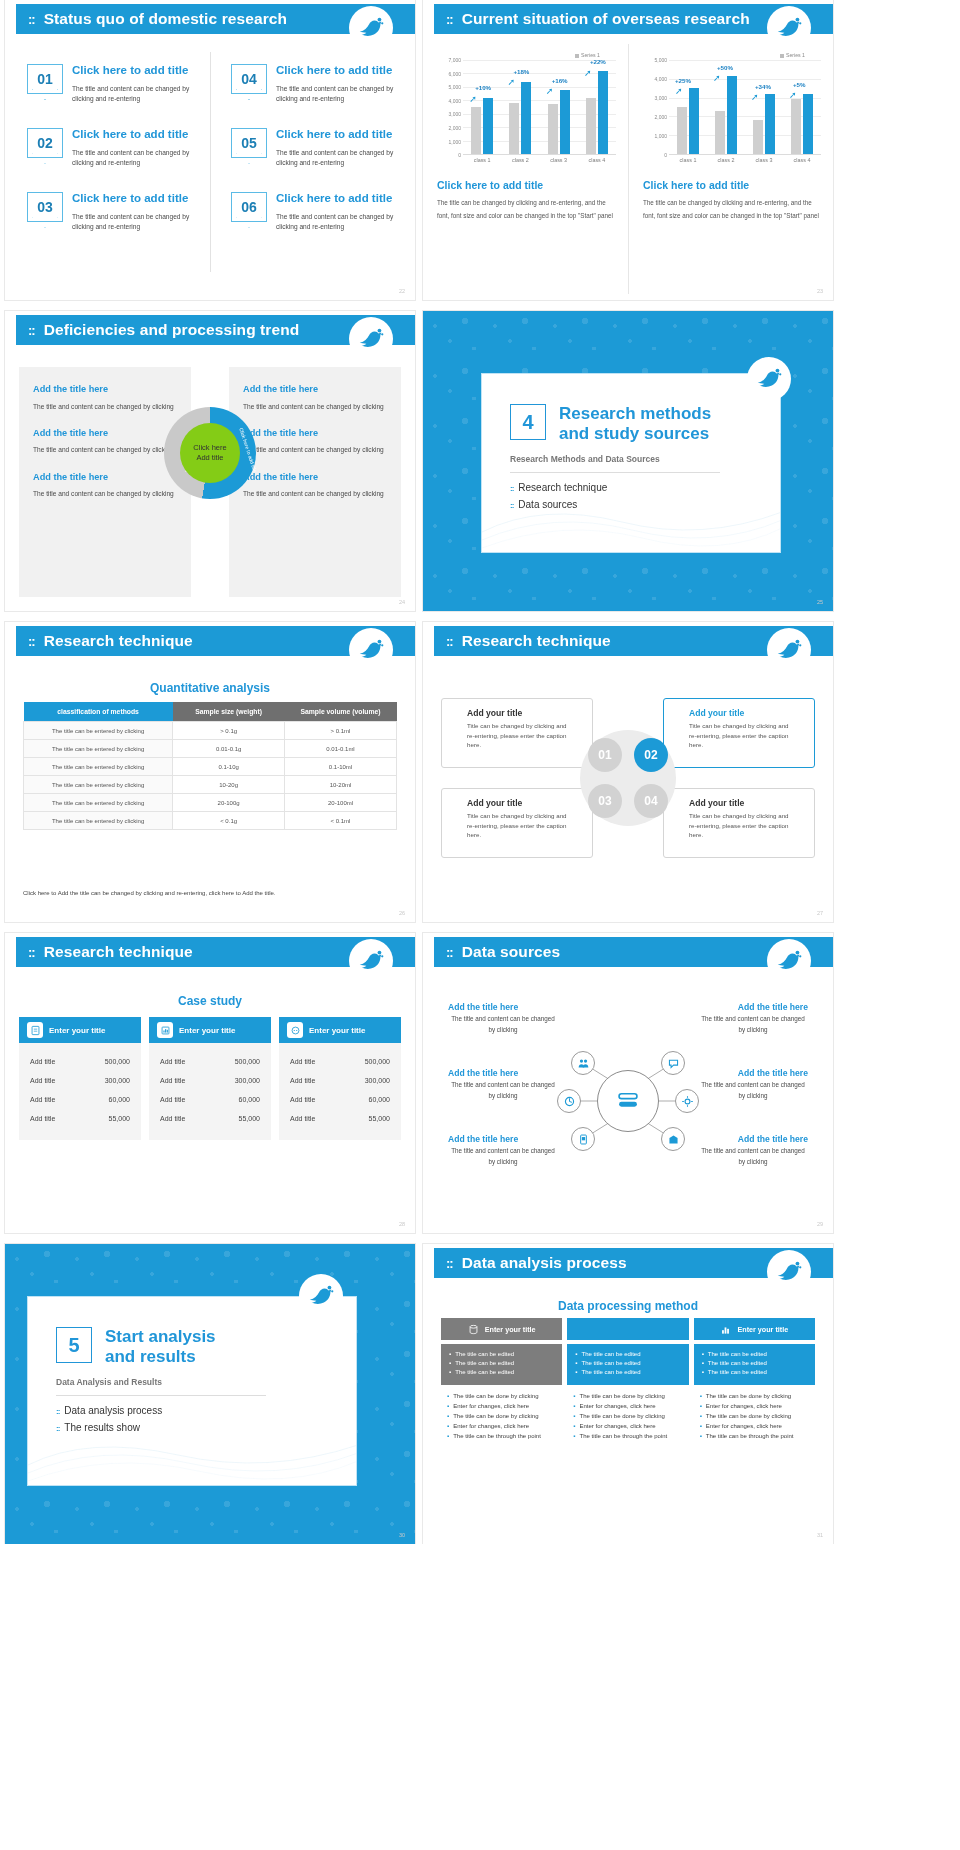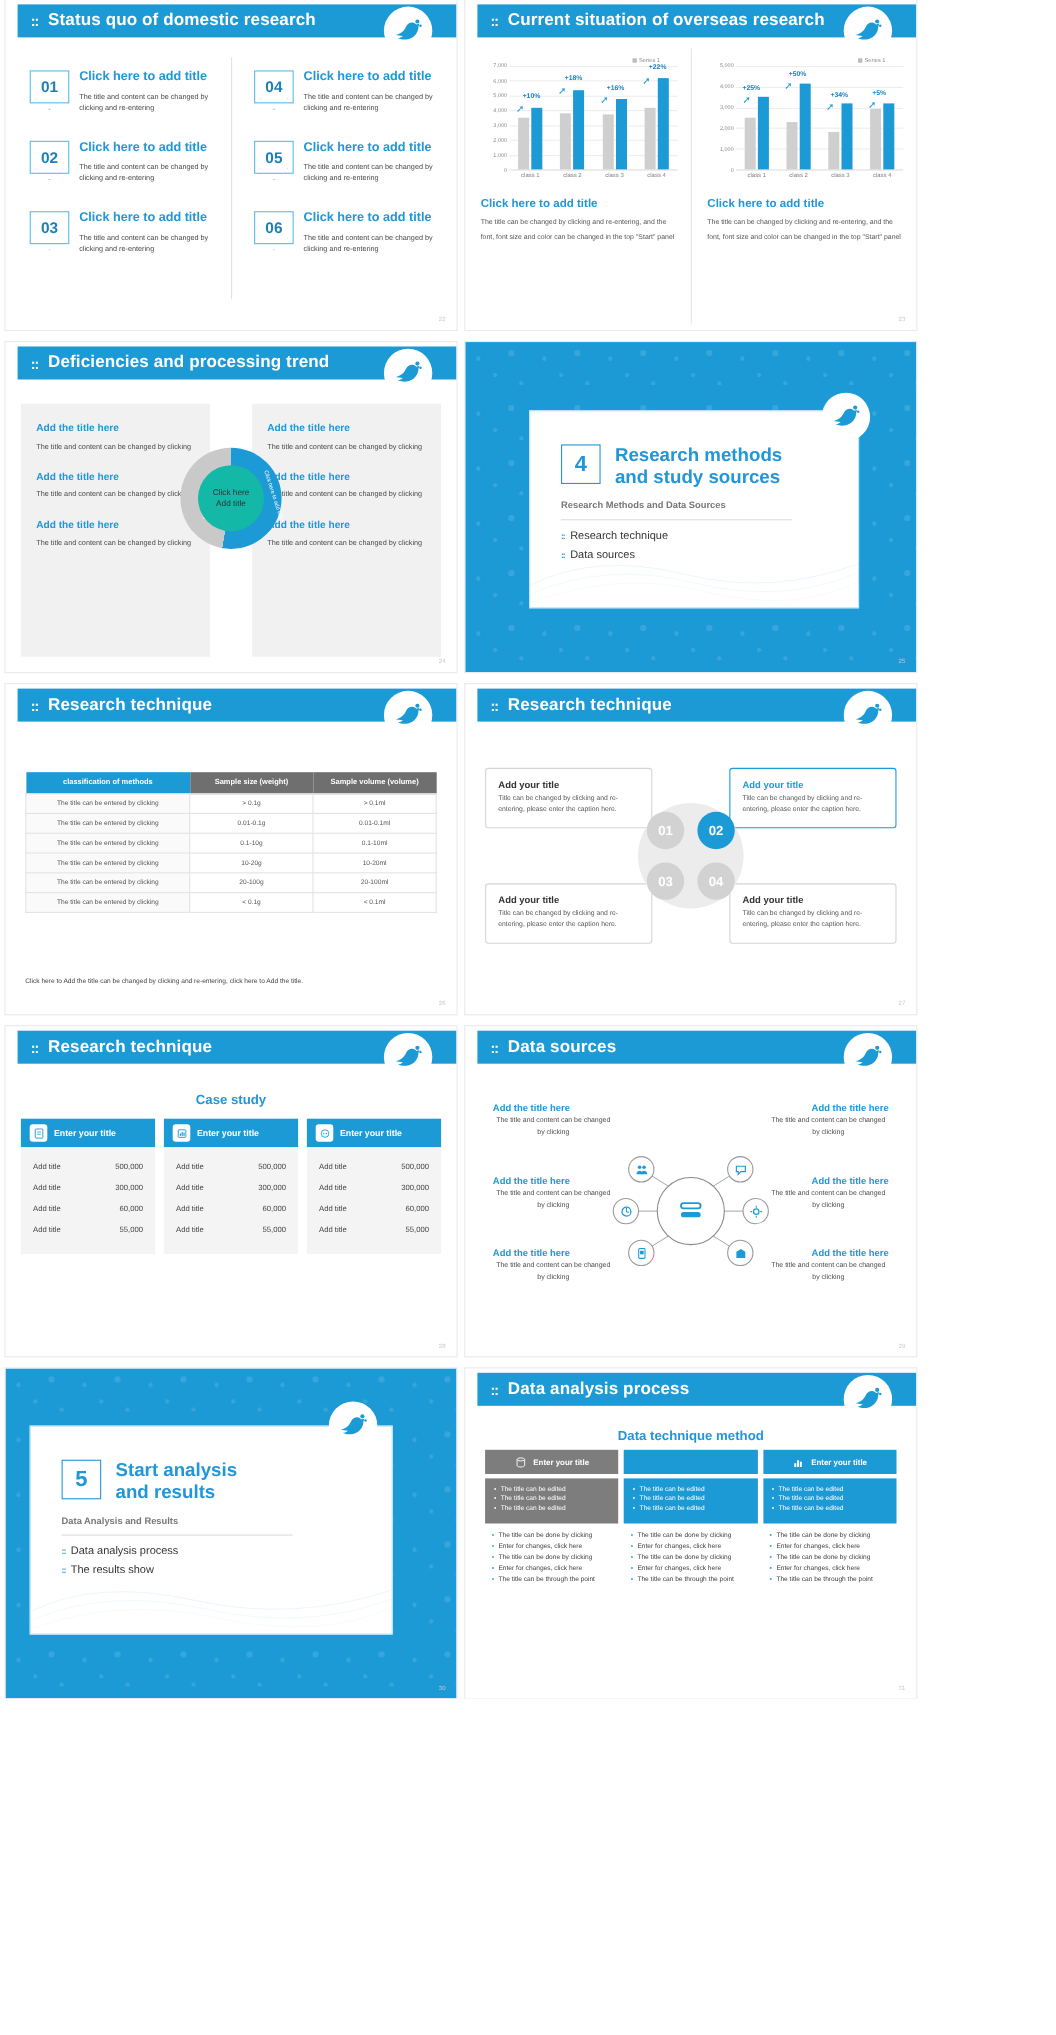--- a/index.html
+++ b/index.html
@@ -44,21 +44,21 @@
   .s2tt{font-size:10.5px;font-weight:bold;color:#2196d8;margin:16px 0 6px;}
   .s2bd{font-size:6.3px;color:#555;line-height:1.95;}
   
   .s3{position:absolute;top:56px;left:0;width:410px;height:230px;display:flex;justify-content:space-between;padding:0 14px;box-sizing:border-box;}
   .s3panel{width:172px;background:#f1f1f1;padding:17px 14px;box-sizing:border-box;}
   .s3tt{font-size:9.2px;font-weight:bold;color:#2196d8;margin:0 0 4px;}
   .s3bd{font-size:6.6px;color:#4a4a4a;line-height:1.7;margin-bottom:16px;}
   .s3bd:last-child{margin-bottom:0;}
   .ring{position:absolute;left:50%;top:96px;transform:translateX(-50%);width:92px;height:92px;}
   .ring .outer{position:absolute;inset:0;border-radius:50%;background:conic-gradient(#1c9ad6 0deg 190deg,#c9c9c9 190deg 360deg);}
-  .ring .inner{position:absolute;inset:16px;border-radius:50%;background:#14b8a6;display:flex;align-items:center;justify-content:center;flex-direction:column;}
+  .ring .inner{position:absolute;inset:16px;border-radius:50%;background:#84cc16;display:flex;align-items:center;justify-content:center;flex-direction:column;}
   .ring .inner span{font-size:7.5px;color:#333;line-height:1.4;}
   .rlbl{position:absolute;font-size:5px;color:#fff;white-space:nowrap;}
   
   .sec{position:absolute;inset:0;background:#1c9ad6;}
   .secbg{position:absolute;inset:0;opacity:.12;background:
      radial-gradient(circle at 20% 30%,#fff 0 2px,transparent 2px),
      radial-gradient(circle at 70% 20%,#fff 0 3px,transparent 3px),
      radial-gradient(circle at 45% 60%,#fff 0 2px,transparent 2px),
      radial-gradient(circle at 85% 75%,#fff 0 2px,transparent 2px);background-size:60px 50px;}
   .card{position:absolute;left:58px;top:62px;width:300px;height:180px;background:#fff;border:1px solid #bfe3f5;box-sizing:border-box;padding:30px 0 0 28px;overflow:hidden;}
@@ -75,21 +75,21 @@
   .subt{font-size:12px;font-weight:bold;color:#2196d8;}
   table.qa{position:absolute;left:18px;top:80px;width:374px;border-collapse:collapse;}
   table.qa th{font-size:6.8px;font-weight:bold;color:#fff;padding:6px 0;text-align:center;}
   table.qa th.c1{background:#1c9ad6;}
   table.qa th.c2,table.qa th.c3{background:#6f6f6f;}
   table.qa td{font-size:6px;color:#555;padding:5.5px 0;text-align:center;border:1px solid #e3e3e3;}
   table.qa td.c1{background:#fafafa;}
   .note{position:absolute;left:18px;bottom:26px;font-size:6px;color:#444;}
   
   .s6{position:absolute;top:76px;left:18px;width:374px;height:160px;}
-  .b6{position:absolute;width:152px;height:55px;border:1px solid #d5d5d5;border-radius:3px;padding:9px 11px;box-sizing:border-box;background:#fff;}
+  .b6{position:absolute;width:152px;height:70px;border:1px solid #d5d5d5;border-radius:3px;padding:9px 25px;box-sizing:border-box;background:#fff;}
   .b6.act{border-color:#1c9ad6;}
   .b6 h4{margin:0 0 3px;font-size:8.6px;font-weight:bold;color:#333;}
   .b6.act h4{color:#1c9ad6;}
   .b6 p{margin:0;font-size:6.2px;color:#555;line-height:1.55;}
   .circles{position:absolute;left:50%;top:50%;transform:translate(-50%,-50%);width:96px;height:96px;}
   .blob{position:absolute;left:0;top:0;width:96px;height:96px;border-radius:50%;background:#ececec;}
   .cnum{position:absolute;width:34px;height:34px;border-radius:50%;display:flex;align-items:center;justify-content:center;font-size:12px;font-weight:bold;color:#fff;}
   .cnum.gry{background:#d2d2d2;}
   .cnum.blu{background:#1c9ad6;}
   
@@ -405,20 +405,21 @@
       <span class="dots">::</span>
       <span class="t">Research technique</span>
     </div>
     <div class="bird">
       <svg viewBox="0 0 32 32">
           <path d="M4 20c5-1 8-4 10-8 1-2 3-4 6-4 2 0 3 1 4 2l3-1-1 3c0 5-3 9-7 11-4 2-9 2-13 0 2 0 4-1 5-2-3 0-5-1-7-1z" fill="#1c9ad6"></path>
           <circle cx="25" cy="7" r="2" fill="#1c9ad6"></circle>
           <circle cx="28" cy="11" r="1.2" fill="#1c9ad6"></circle>
         </svg>
     </div>
+    <div class="cent" style="top:56px;"><span class="subt">Quantitative analysis</span></div>
     <table class="qa">
       <tbody>
           <tr>
         <th class="c1" style="width:40%">classification of methods</th>
         <th class="c2" style="width:30%">Sample size (weight)</th>
         <th class="c3" style="width:30%">Sample volume (volume)</th>
       </tr>
       <tr>
             <td class="c1">The title can be entered by clicking</td>
             <td>&gt; 0.1g</td>
@@ -722,21 +723,21 @@
       <span class="dots">::</span>
       <span class="t">Data analysis process</span>
     </div>
     <div class="bird">
       <svg viewBox="0 0 32 32">
           <path d="M4 20c5-1 8-4 10-8 1-2 3-4 6-4 2 0 3 1 4 2l3-1-1 3c0 5-3 9-7 11-4 2-9 2-13 0 2 0 4-1 5-2-3 0-5-1-7-1z" fill="#1c9ad6"></path>
           <circle cx="25" cy="7" r="2" fill="#1c9ad6"></circle>
           <circle cx="28" cy="11" r="1.2" fill="#1c9ad6"></circle>
         </svg>
     </div>
-    <div class="cent" style="top:52px;"><span class="subt">Data technique method</span></div>
+    <div class="cent" style="top:52px;"><span class="subt">Data processing method</span></div>
     <div class="dpm">
       <div class="dpmhd">
         <div class="h g">
           <svg viewBox="0 0 16 16">
               <ellipse cx="8" cy="4" rx="5" ry="2" fill="none" stroke="#fff" stroke-width="1.2"></ellipse>
               <path d="M3 4v8c0 1.1 2.2 2 5 2s5-.9 5-2V4" fill="none" stroke="#fff" stroke-width="1.2"></path>
             </svg>
           <span>Enter your title</span>
         </div>
         <div class="h b"></div>

